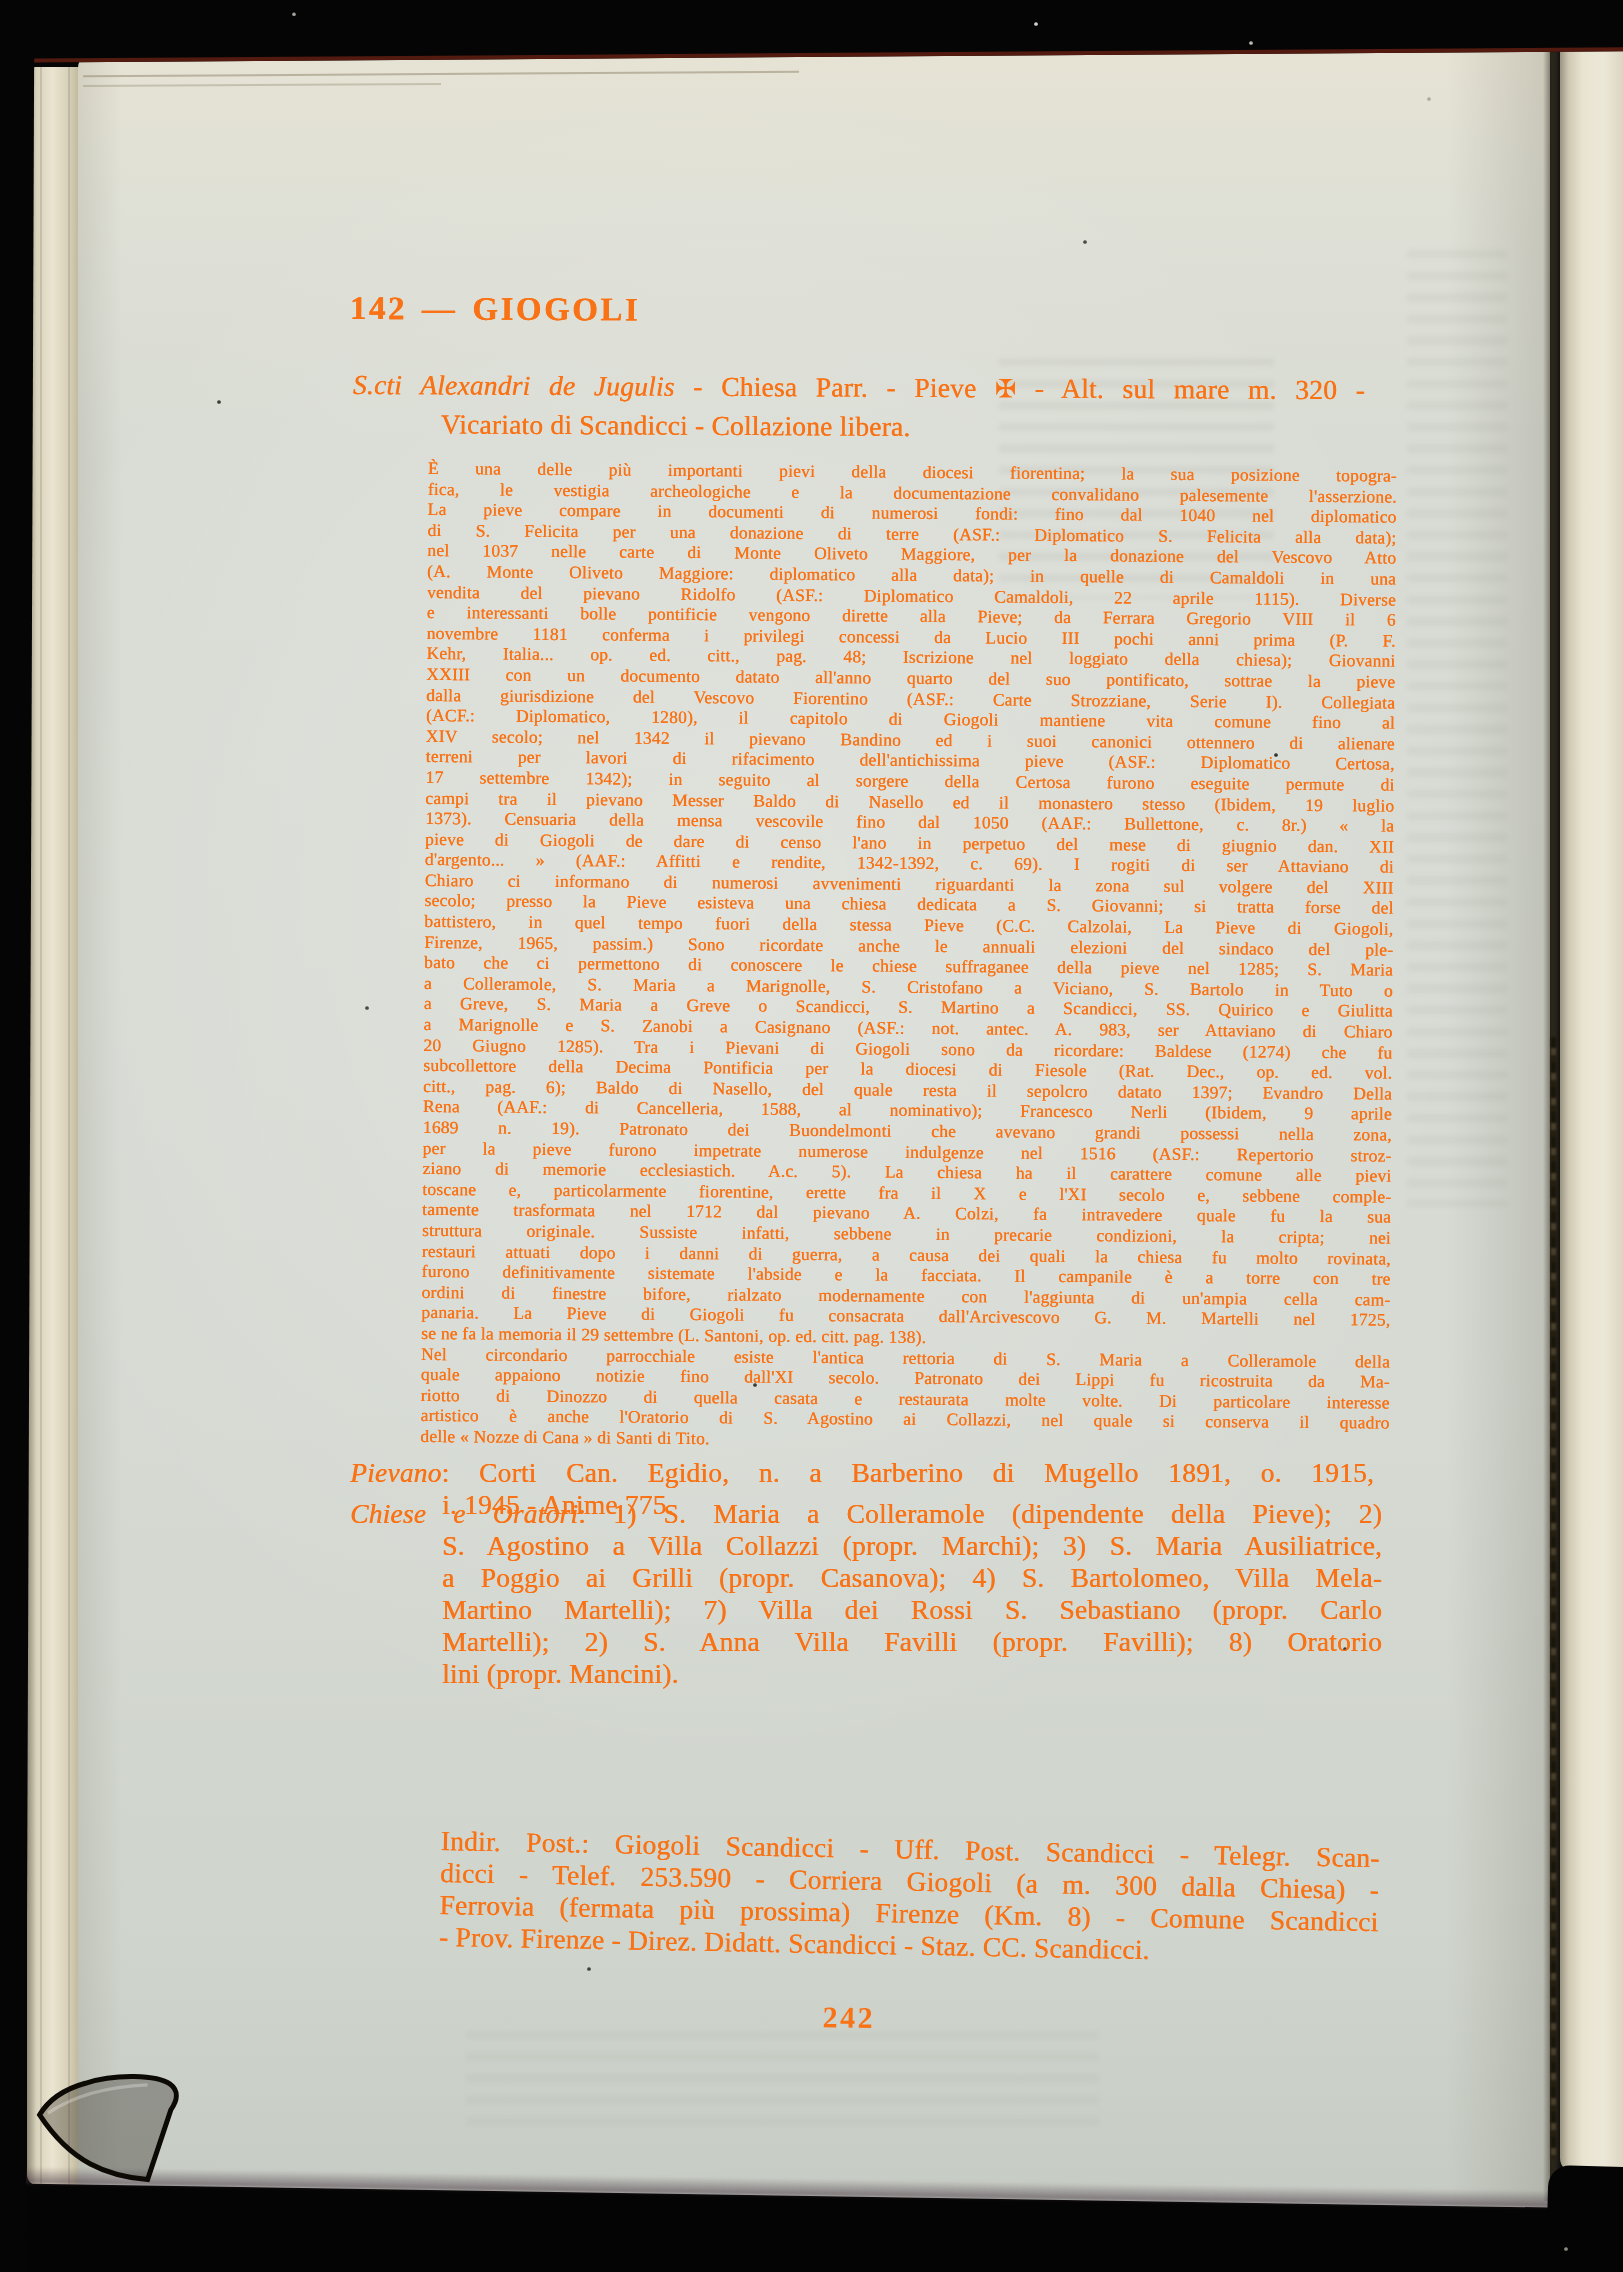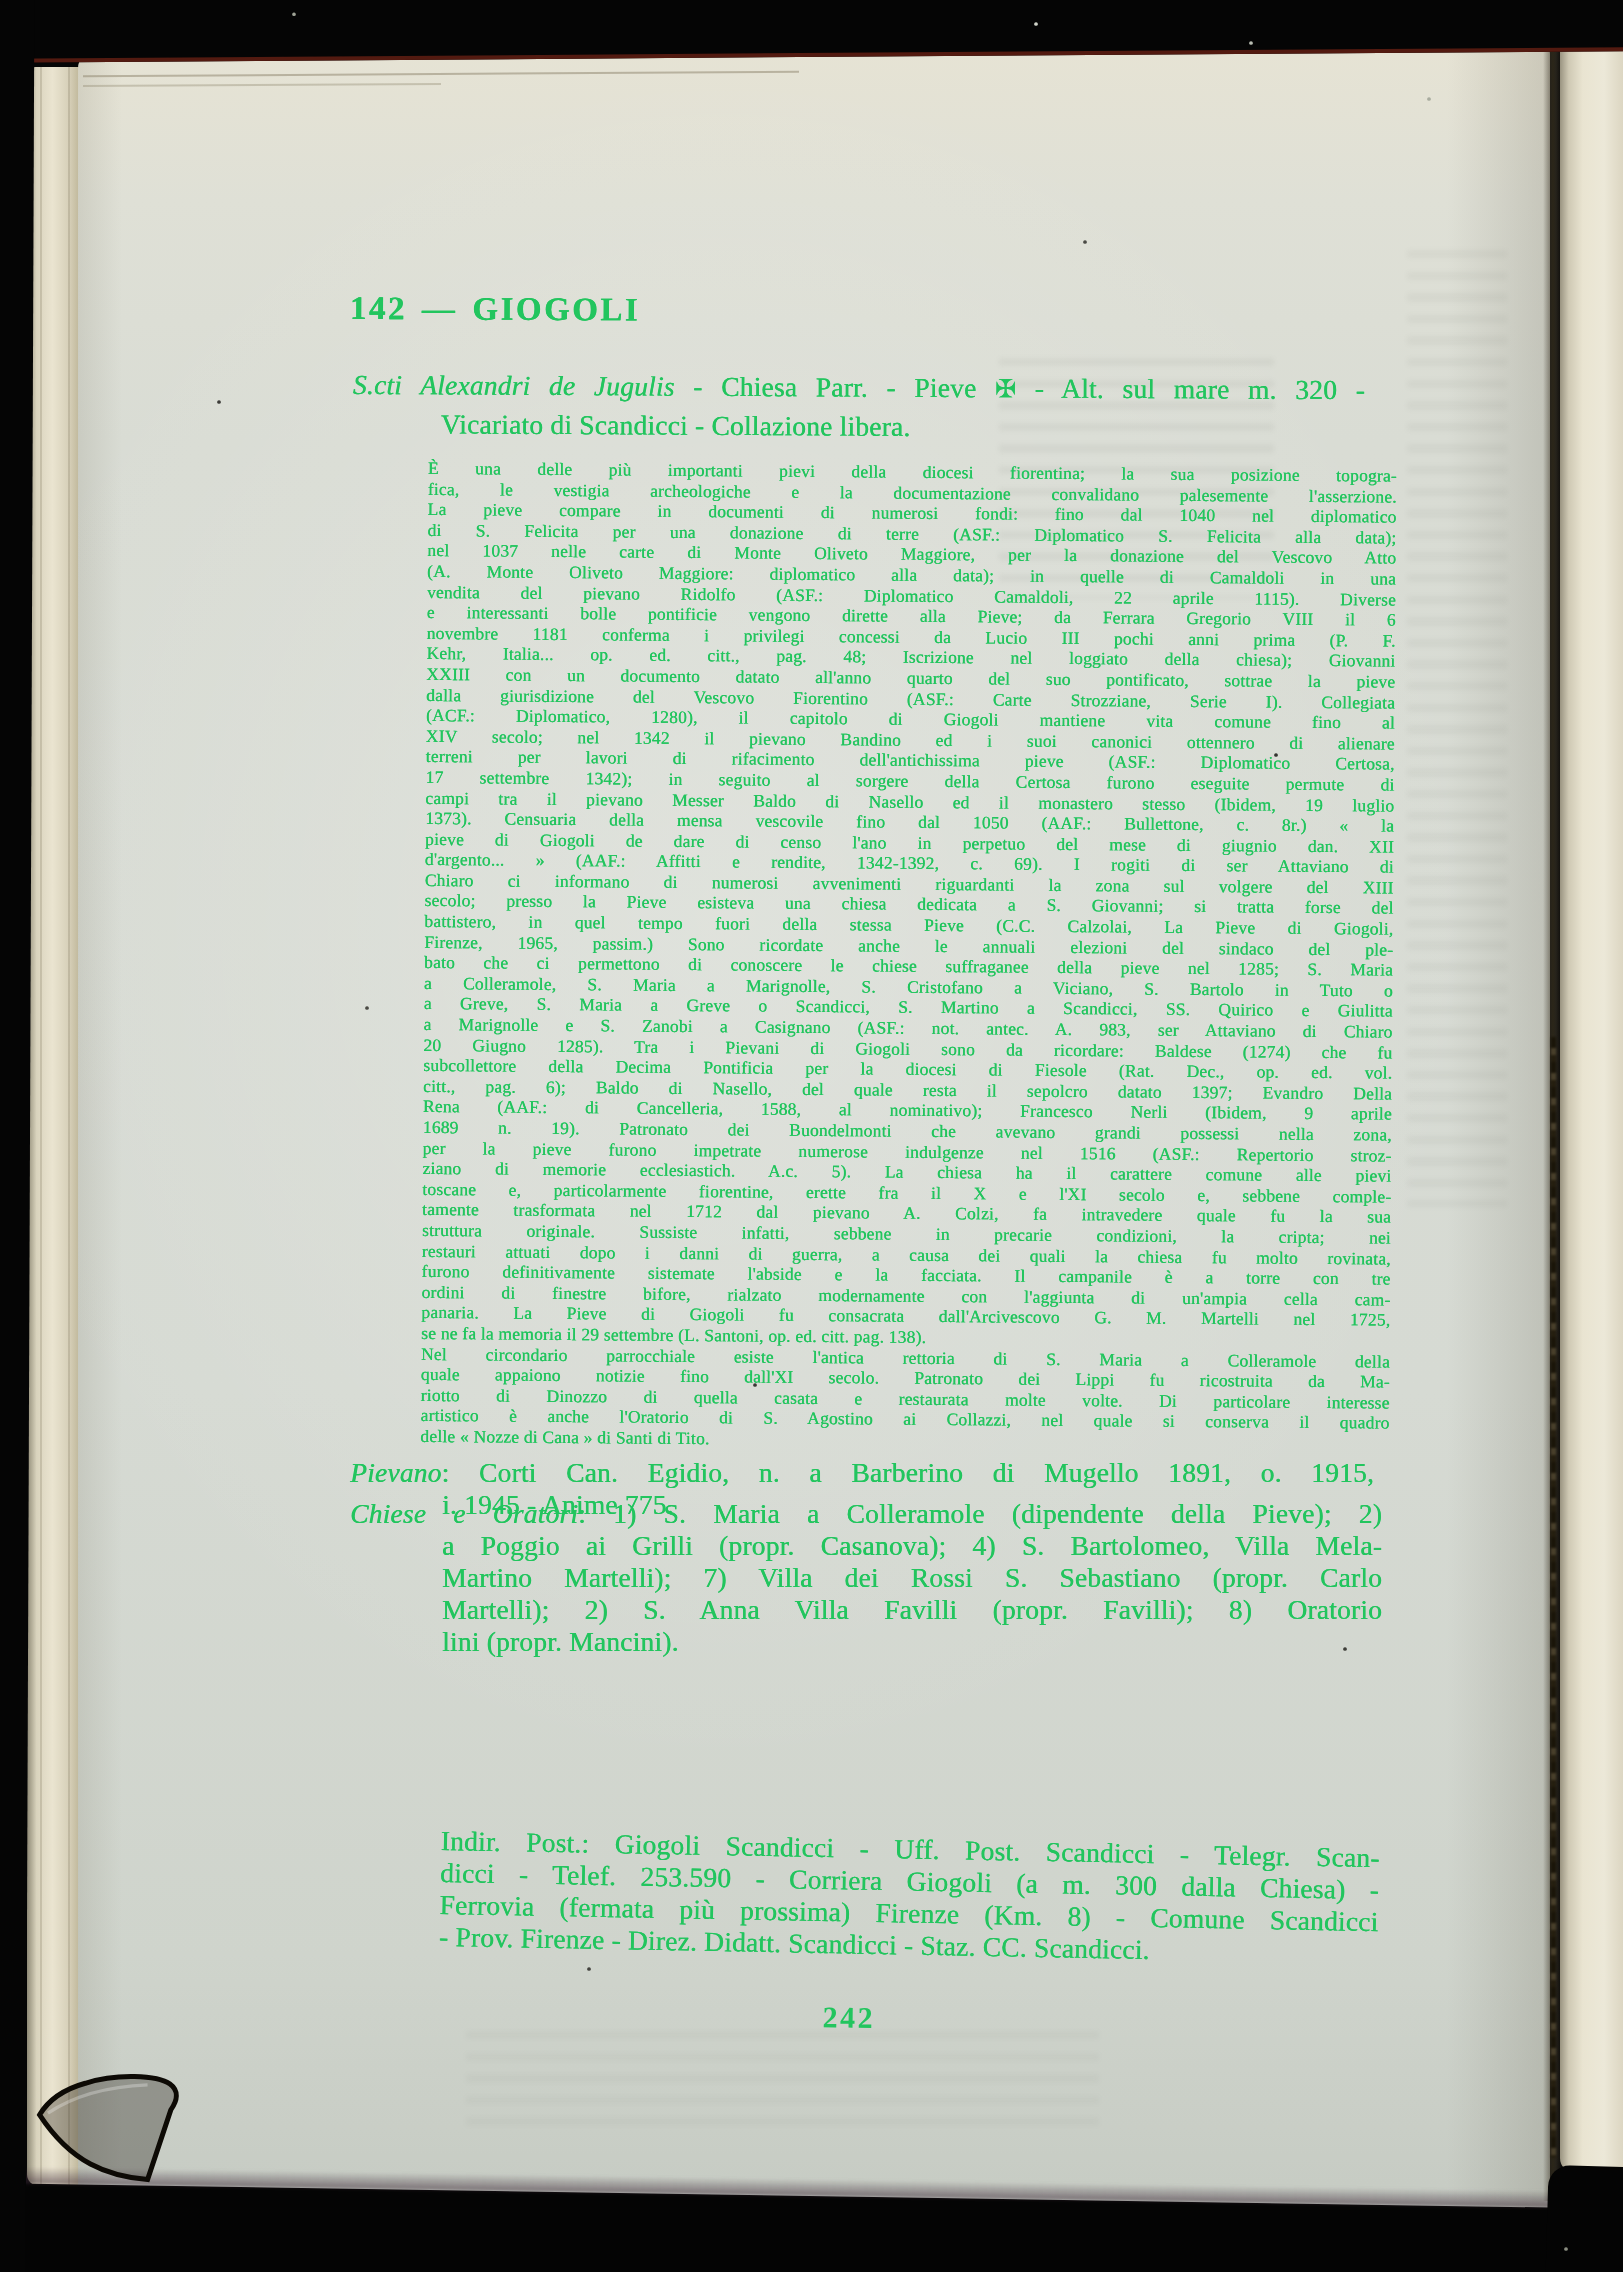--- a/index.html
+++ b/index.html
@@ -1,20 +1,20 @@
 <!DOCTYPE html>
 <html style="font-size:13.3px"><head>
 <meta charset="utf-8">
 <style>
   html,body{margin:0;padding:0;background:#000;}
   #photo{
     position:relative; width:1623px; height:2273px; overflow:hidden;
     background:#060606;
     font-family:"Liberation Serif","DejaVu Serif",serif;
-    color:#22c55e;
+    color:#f97316;
   }
   
   .stack-left{
     position:absolute; left:27px; top:67px; width:53px; height:2119px;
     background:linear-gradient(90deg,#8f8a76 0%,#d9d3bd 18%,#eae4d0 48%,#d6cfb8 80%,#beb698 100%);
     border-radius:8.3px 0 0 11.7px;
   }
   .stack-left::after{
     content:""; position:absolute; inset:0;
     background:repeating-linear-gradient(90deg,transparent 0 13.3px,rgba(95,85,60,.35) 13.3px 15px,transparent 15px 28px);
@@ -208,20 +208,21 @@
     <div class="lines hang">
         <div class="jline">i. 1945 - Anime 775.</div>
       </div>
   </div>
 
   <div class="txt section sec-chiese">
     <div class="jline">
       <span class="sec-label">Chiese e Oratori</span><span>: 1) S. Maria a Colleramole (dipendente della Pieve); 2)</span>
     </div>
     <div class="lines hang">
+        <div class="jline">S. Agostino a Villa Collazzi (propr. Marchi); 3) S. Maria Ausiliatrice,</div>
         <div class="jline">a Poggio ai Grilli (propr. Casanova); 4) S. Bartolomeo, Villa Mela-</div>
         <div class="jline">Martino Martelli); 7) Villa dei Rossi S. Sebastiano (propr. Carlo</div>
         <div class="jline">Martelli); 2) S. Anna Villa Favilli (propr. Favilli); 8) Oratorio</div>
         <div class="jline">lini (propr. Mancini).</div>
       </div>
   </div>
 
   <div class="txt section sec-indir rot-d lines">
       <div class="jline">Indir. Post.: Giogoli Scandicci - Uff. Post. Scandicci - Telegr. Scan-</div>
       <div class="jline">dicci - Telef. 253.590 - Corriera Giogoli (a m. 300 dalla Chiesa) -</div>

